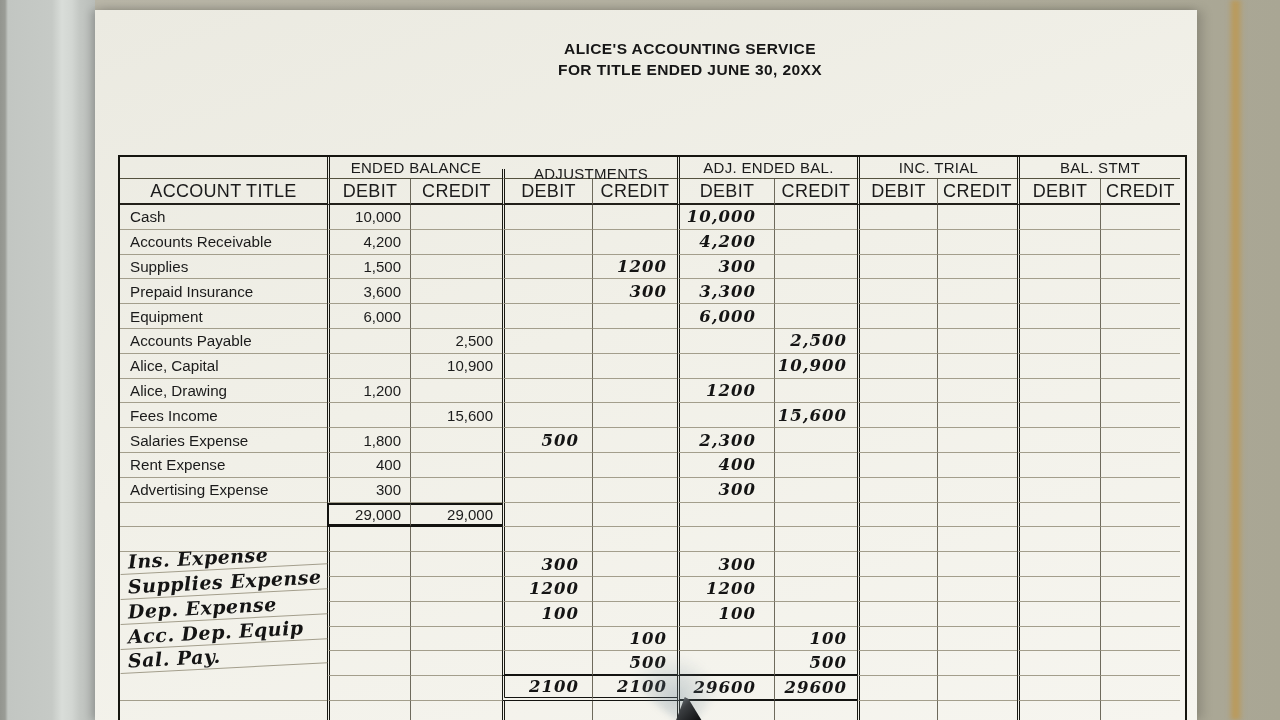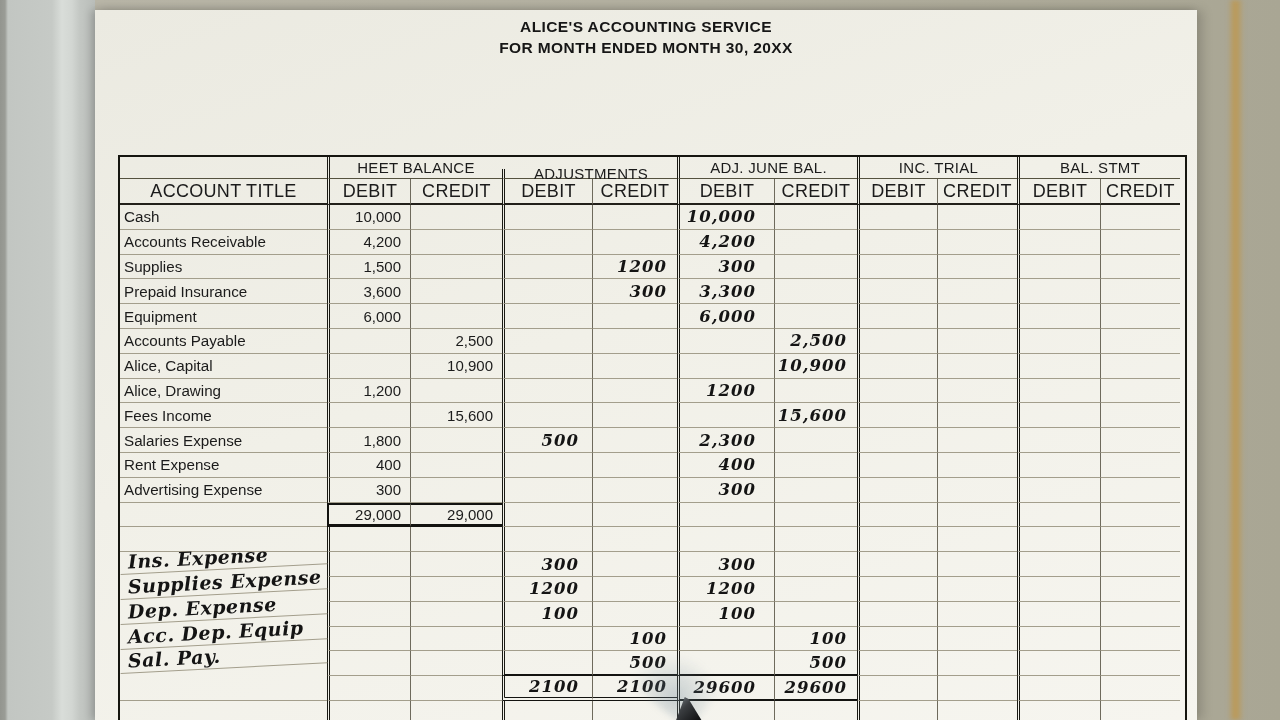--- a/index.html
+++ b/index.html
@@ -15,39 +15,39 @@
   .light-streak{position:absolute;left:1228px;top:0;width:16px;height:720px;
     background:linear-gradient(90deg,rgba(200,130,20,0) 0%,rgba(205,140,25,.55) 45%,rgba(200,130,20,0) 100%);
     filter:blur(2px);}
 
   
   .paper{position:absolute;left:95px;top:10px;width:1102px;height:710px;
     background:linear-gradient(160deg,#ebeae1 0%,#f1f0e8 45%,#f6f5ef 100%);
     box-shadow:-4px 0 8px rgba(0,0,0,.18), 6px 0 10px rgba(0,0,0,.15);
     overflow:hidden;}
 
-  .doc-title{position:absolute;left:0;top:7px;width:100%;text-align:center;
-    color:#161616;font-weight:bold;font-size:15.5px;letter-spacing:.4px;line-height:20.5px;}
+  .doc-title{position:absolute;left:0;top:29px;width:100%;text-align:center;
+    color:#161616;font-weight:bold;font-size:15.5px;letter-spacing:.4px;line-height:20.5px;padding-left:44px;}
   .doc-title .l2{white-space:pre;}
 
   
   .wtable{position:absolute;left:23px;top:145px;width:1065px;
     display:grid;
     grid-template-columns:207px 83px 92px 90px 85px 97px 83px 80px 80px 83px 80px;
     grid-template-rows:22px 26px repeat(21,24.8px);
     border:2.5px solid #15150f;
     color:#1b1b1b;}
   .row{display:contents;}
   .cell{box-sizing:border-box;border-bottom:1px solid #a39e8c;overflow:visible;
     display:flex;align-items:center;}
   .gl{border-left:3px double #1a1a14;}          
   .sd{border-left:1px solid #6e6a5c;}           
   .gh{justify-content:center;font-size:15px;letter-spacing:.3px;border-bottom:1px solid #55523f;}
   .sh{justify-content:center;font-size:18px;letter-spacing:.3px;border-bottom:2px solid #22201a;}
-  .acct{font-size:15.2px;padding-left:4px;white-space:nowrap;}
+  .acct{font-size:15.2px;padding-left:10px;white-space:nowrap;}
   .printed-num{justify-content:flex-end;font-size:15px;padding-right:9px;}
   .hw-num{justify-content:flex-end;padding-right:10px;
     font-family:"DejaVu Serif",serif;font-style:italic;font-weight:600;font-size:16.5px;
     color:#141414;letter-spacing:1px;}
   .c5.hw-num{padding-right:18px;}
   .c3.hw-num{padding-right:13px;}
   .hw-name{font-family:"DejaVu Serif",serif;font-style:italic;font-weight:600;
     font-size:19px;color:#141414;padding-left:8px;white-space:nowrap;letter-spacing:.5px;
     transform:rotate(-3deg);transform-origin:left center;position:relative;top:-2px;}
   
@@ -67,28 +67,28 @@
 </style>
 </head>
 <body>
 
 <div class="left-stack"></div>
 <div class="light-streak"></div>
 
 <div class="paper">
   <div class="doc-title">
     <div class="l1">ALICE'S ACCOUNTING SERVICE</div>
-    <div class="l3">FOR MONTH ENDED MONTH 30, 20XX</div>
+    <div class="l3">FOR TITLE ENDED JUNE 30, 20XX</div>
   </div>
 
   <div class="wtable">
       <div class="cell gh c0"></div>
-      <div class="cell gh c0 gl" style="grid-column: span 2;">HEET BALANCE</div>
+      <div class="cell gh c0 gl" style="grid-column: span 2;">ENDED BALANCE</div>
       <div class="cell gh c0 gl" style="grid-column: span 2; margin-top: 12px;">ADJUSTMENTS</div>
-      <div class="cell gh c0 gl" style="grid-column: span 2;">ADJ. JUNE BAL.</div>
+      <div class="cell gh c0 gl" style="grid-column: span 2;">ADJ. ENDED BAL.</div>
       <div class="cell gh c0 gl" style="grid-column: span 2;">INC. TRIAL</div>
       <div class="cell gh c0 gl" style="grid-column: span 2;">BAL. STMT</div>
       <div class="cell sh c0">ACCOUNT TITLE</div>
       <div class="cell sh c1 gl">DEBIT</div>
       <div class="cell sh c2 sd">CREDIT</div>
       <div class="cell sh c3 gl">DEBIT</div>
       <div class="cell sh c4 sd">CREDIT</div>
       <div class="cell sh c5 gl">DEBIT</div>
       <div class="cell sh c6 sd">CREDIT</div>
       <div class="cell sh c7 gl">DEBIT</div>

